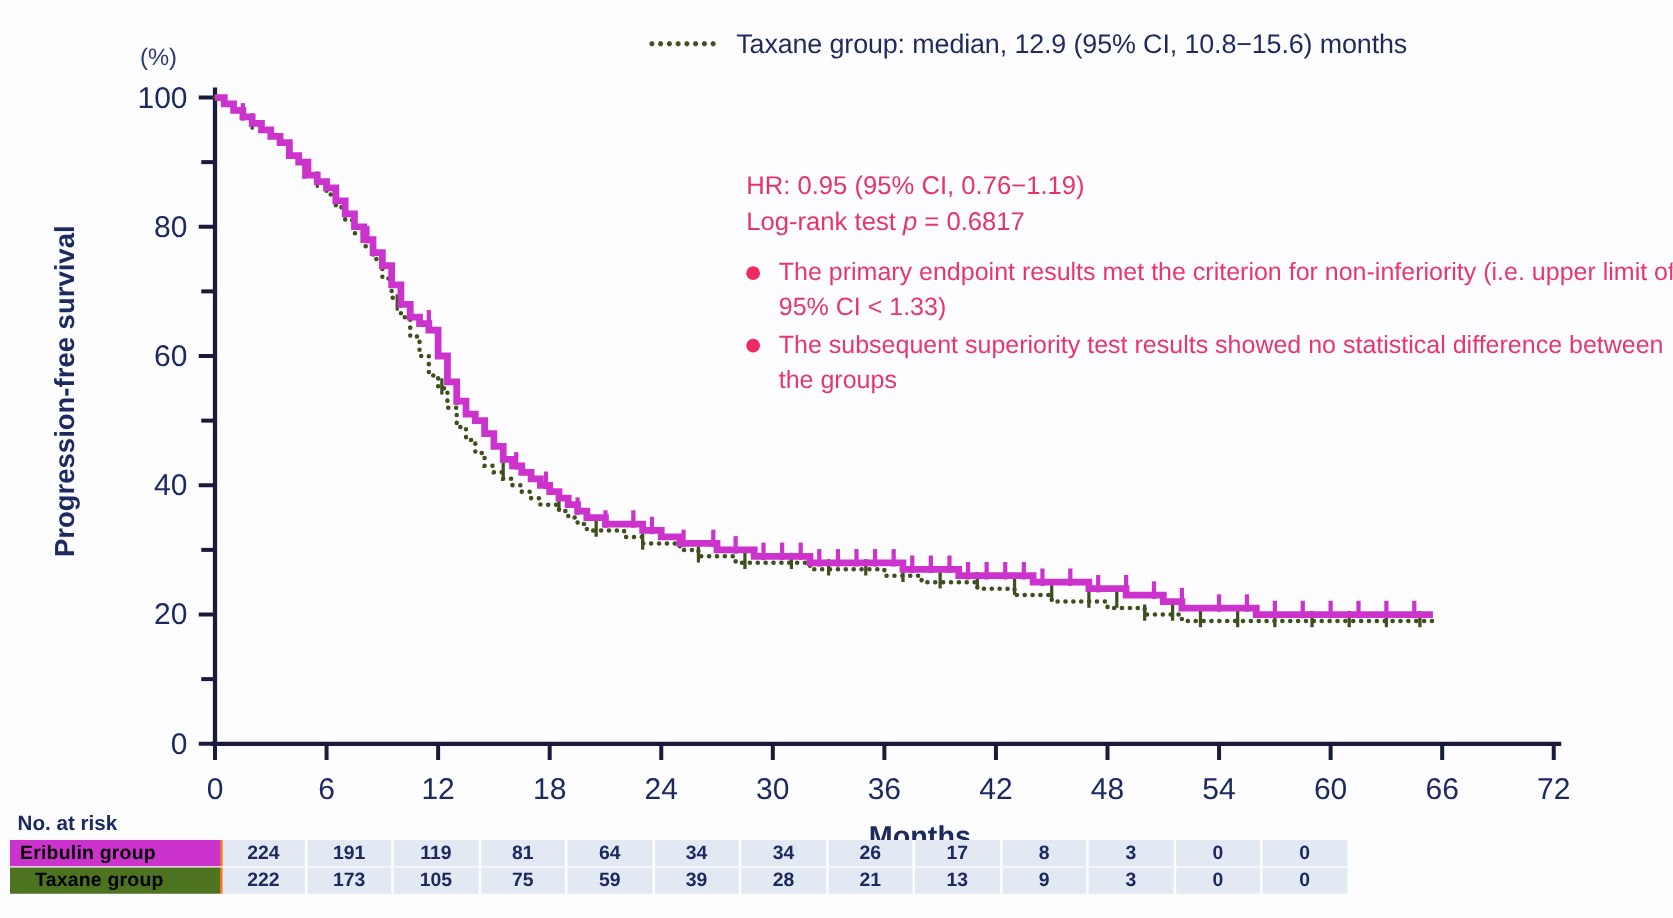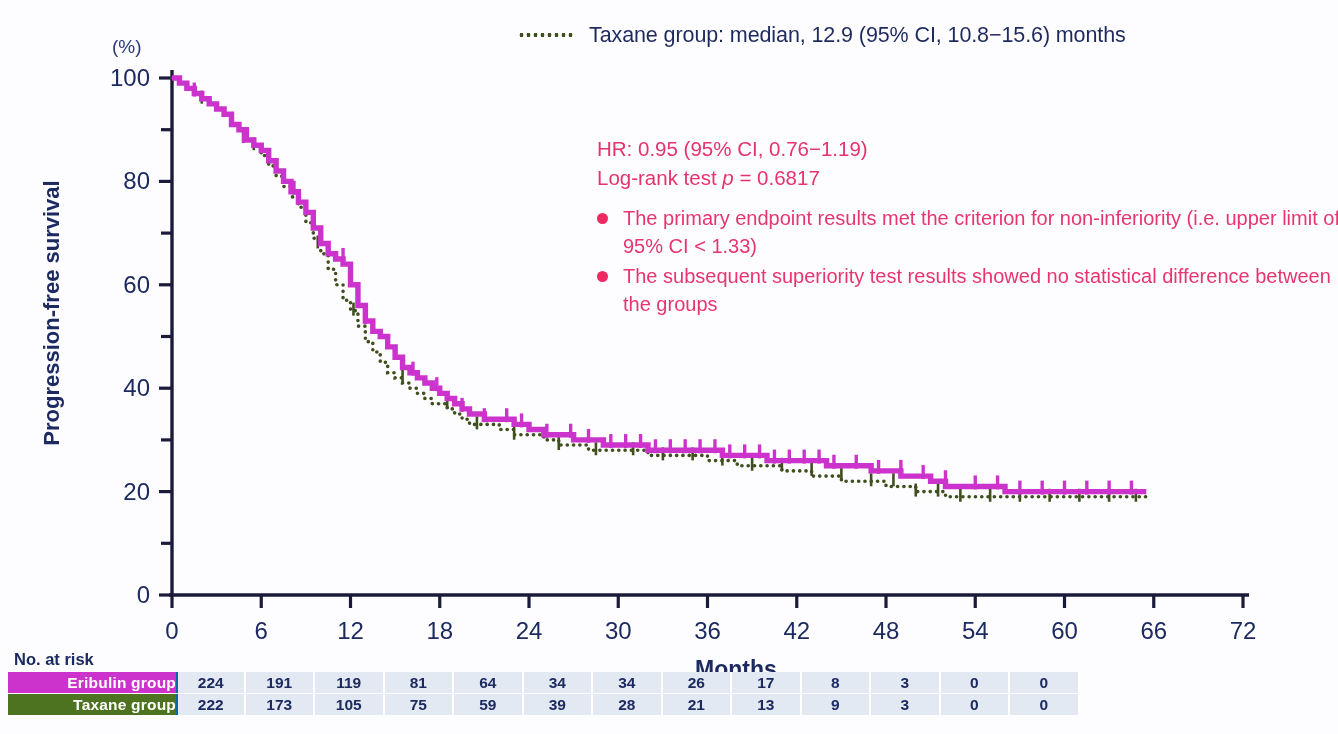--- a/index.html
+++ b/index.html
@@ -52,35 +52,35 @@
   }
   #pct{left:112px;top:36px;font-size:19px;color:#2b3a77;}
   #xlabel{left:695px;top:656px;font-size:23px;font-weight:bold;color:#1c2a60;}
 
   
   #risk{left:0px;top:650px;width:1246px;}
   #risk-title{font-size:16.5px;font-weight:bold;color:#1c2a60;margin-left:14px;height:22px;}
   .risk-wrap{display:flex;align-items:flex-start;}
   .risk-labels{width:168px;flex:0 0 168px;margin-left:8px;}
   .risk-lab{
-    height:21px;line-height:21px;font-size:15.5px;font-weight:bold;color:#ffffff;
-    padding-left:8px;letter-spacing:0.2px;box-sizing:border-box;text-align:right;
+    height:21px;line-height:21px;font-size:15.5px;font-weight:bold;color:#000000;
+    padding-left:8px;letter-spacing:0.2px;box-sizing:border-box;
   }
   .risk-lab.eribulin{background:#cc33cc;}
   .risk-lab.taxane{background:#4e7320;margin-top:1px;padding-left:20px;}
   .risk-grid{flex:1;}
   .risk-row{display:flex;height:21px;}
   .risk-row.second{margin-top:1px;}
   .risk-cell{
     flex:0 0 69.5px;background:#e3e9f3;border-right:2px solid #ffffff;
     font-size:15.5px;color:#1c2a60;font-weight:bold;
     display:flex;align-items:center;justify-content:center;
     box-sizing:border-box;
   }
-  .risk-cell:first-child{border-left:2px solid #0369a1;}
+  .risk-cell:first-child{border-left:2px solid #f97316;}
 </style>
 </head>
 <body>
 
 <div id="root">
 
   <svg id="plot" class="abs" viewBox="0 0 1338 734" xmlns="http://www.w3.org/2000/svg">
     <g id="axis-layer">
         <line x1="172" y1="70" x2="172" y2="595" stroke="#1a1a3a" stroke-width="3.4"></line>
         <line x1="169" y1="595" x2="1249" y2="595" stroke="#1a1a3a" stroke-width="3.4"></line>

